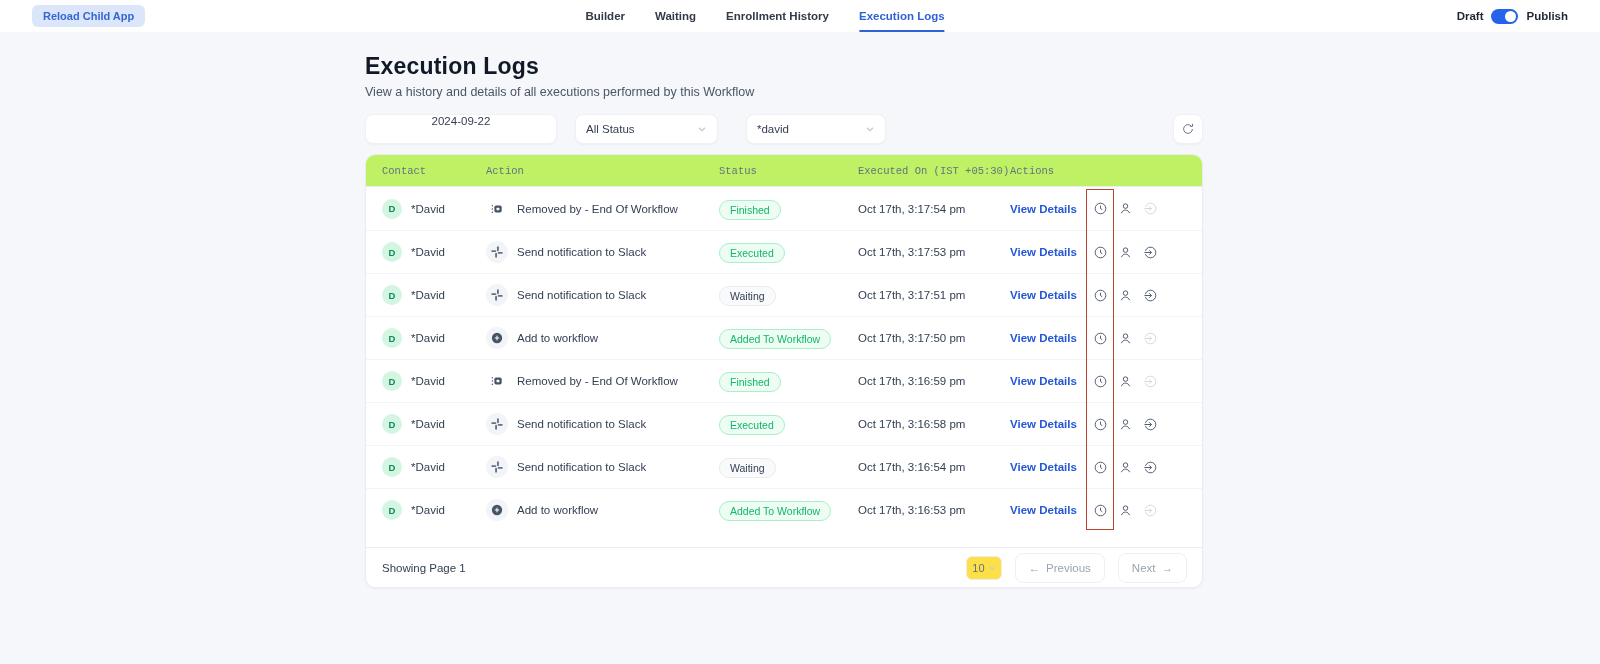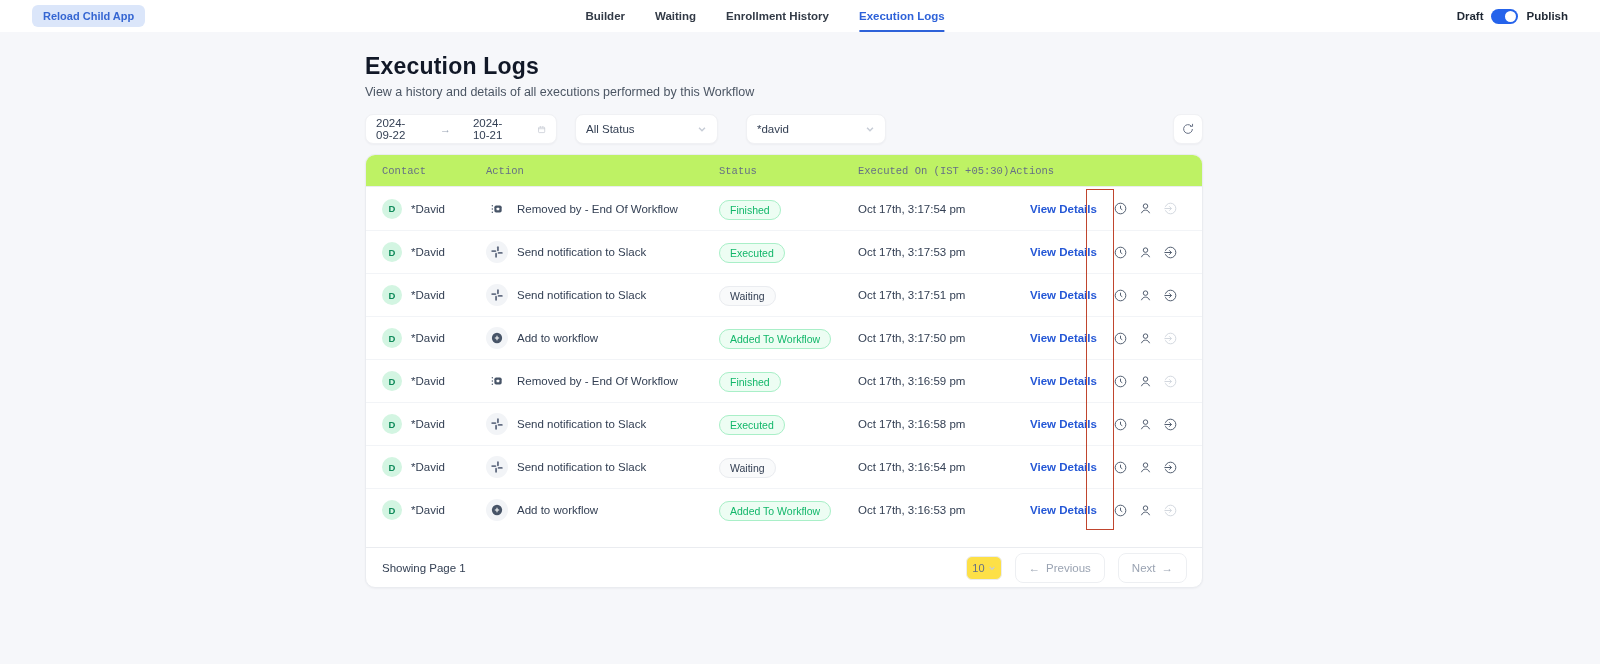--- a/index.html
+++ b/index.html
@@ -22,21 +22,21 @@
 
   
   .content { margin-left:365px; width:838px; }
   .page-title { margin-top:21px; font-size:23px; font-weight:700; color:#111827; letter-spacing:.2px; }
   .page-sub { margin-top:5px; font-size:12.5px; color:#4b5563; }
 
   
   .filters { margin-top:15px; display:flex; align-items:center; }
   .fbox { height:30px; background:#fff; border:1px solid #f0f1f4; border-radius:8px;
     box-shadow:0 1px 2px rgba(16,24,40,.04); display:flex; align-items:center; font-size:11.5px; color:#344054; }
-  .datebox { width:192px; padding:0 10px; gap:22px; }
+  .datebox { width:192px; padding:0 10px; gap:22px;flex-direction:column; }
   .datebox .dval { cursor:text; }
   .datebox .darrow { color:#98a2b3; font-size:11px; }
   .select { justify-content:space-between; padding:0 10px; cursor:pointer; }
   .sel-actions { width:150px; margin-left:12px; }
   .sel-status  { width:143px; margin-left:18px; }
   .sel-contact { width:140px; margin-left:28px; }
   .chev { width:10px; height:10px; stroke:#c6ccd6; stroke-width:1.8; fill:none; }
   .refresh-btn { margin-left:auto; width:30px; justify-content:center; cursor:pointer; }
   .cal-ic { width:13px; height:13px; stroke:#b6bcc8; stroke-width:1.5; fill:none; margin-left:auto; }
   .ref-ic { width:14px; height:14px; stroke:#667085; stroke-width:1.7; fill:none; }
@@ -55,21 +55,21 @@
   .cname { font-size:11.5px; color:#344054; }
   .c-action { display:flex; align-items:center; gap:9px; }
   .chip { width:22px; height:22px; border-radius:50%; background:#f2f4f7; display:flex; align-items:center; justify-content:center; }
   .chip.bare { background:transparent; }
   .chip svg { width:14px; height:14px; }
   .atext { font-size:11.5px; color:#344054; }
   .badge { font-size:10.5px; font-weight:500; padding:3px 10px; border-radius:999px; white-space:nowrap; }
   .badge.success { color:#12b76a; background:#edfdf3; border:1px solid #a9efc8; }
   .badge.neutral { color:#344054; background:#f9fafb; border:1px solid #eaecf0; }
   .c-time { font-size:11.5px; color:#344054; }
-  .c-actions { display:flex; align-items:center;margin-left:20px; }
+  .c-actions { display:flex; align-items:center; }
   .vd { width:78px; font-size:11.5px; font-weight:700; color:#2457d6; cursor:pointer; text-decoration:none; }
   .icbtn { width:25px; height:25px; display:flex; align-items:center; justify-content:center; cursor:pointer; }
   .icbtn svg { width:15px; height:15px; stroke:#475467; stroke-width:1.5; fill:none; }
   .icbtn.disabled svg { stroke:#d0d5dd; }
   .red-box { position:absolute; left:720px; top:34px; width:28px; height:341px;
     border:1.5px solid #c0452e; pointer-events:none; }
 
   
   .tfoot { height:40px; border-top:1px solid #eaecf0; display:flex; align-items:center; padding:0 15px 0 16px;margin-top:16px; }
   .showing { font-size:11.5px; color:#344054; }

